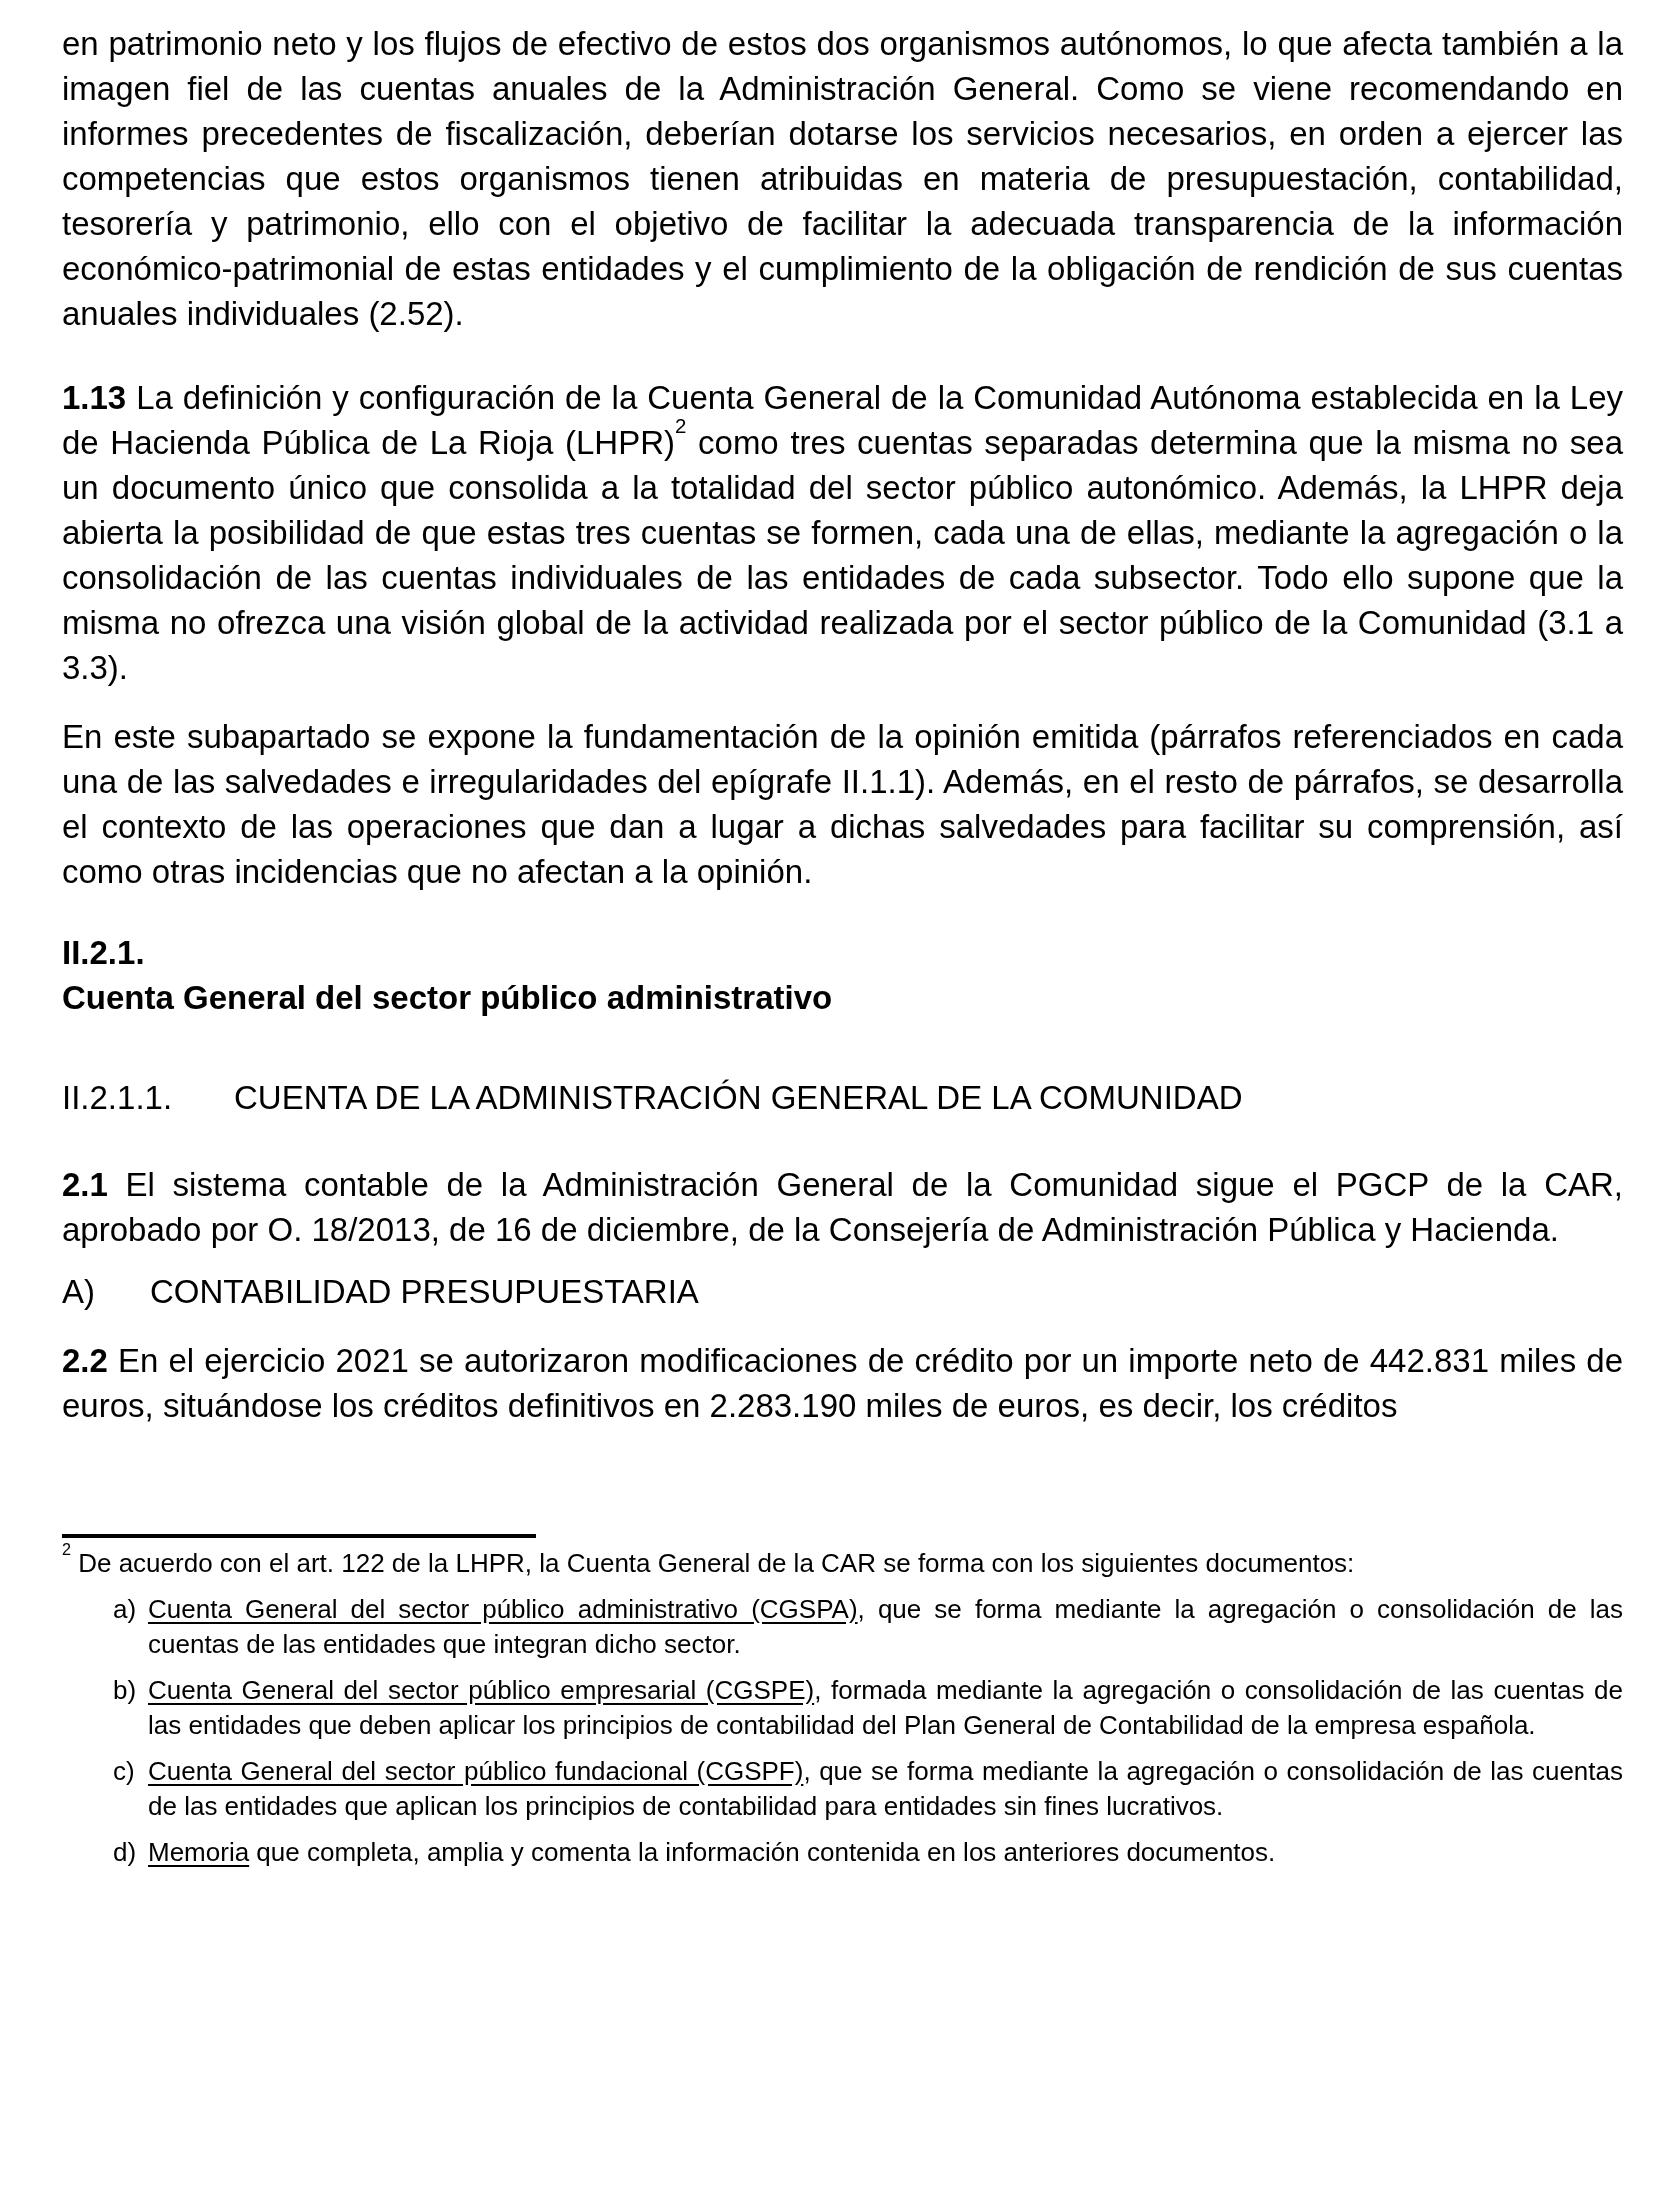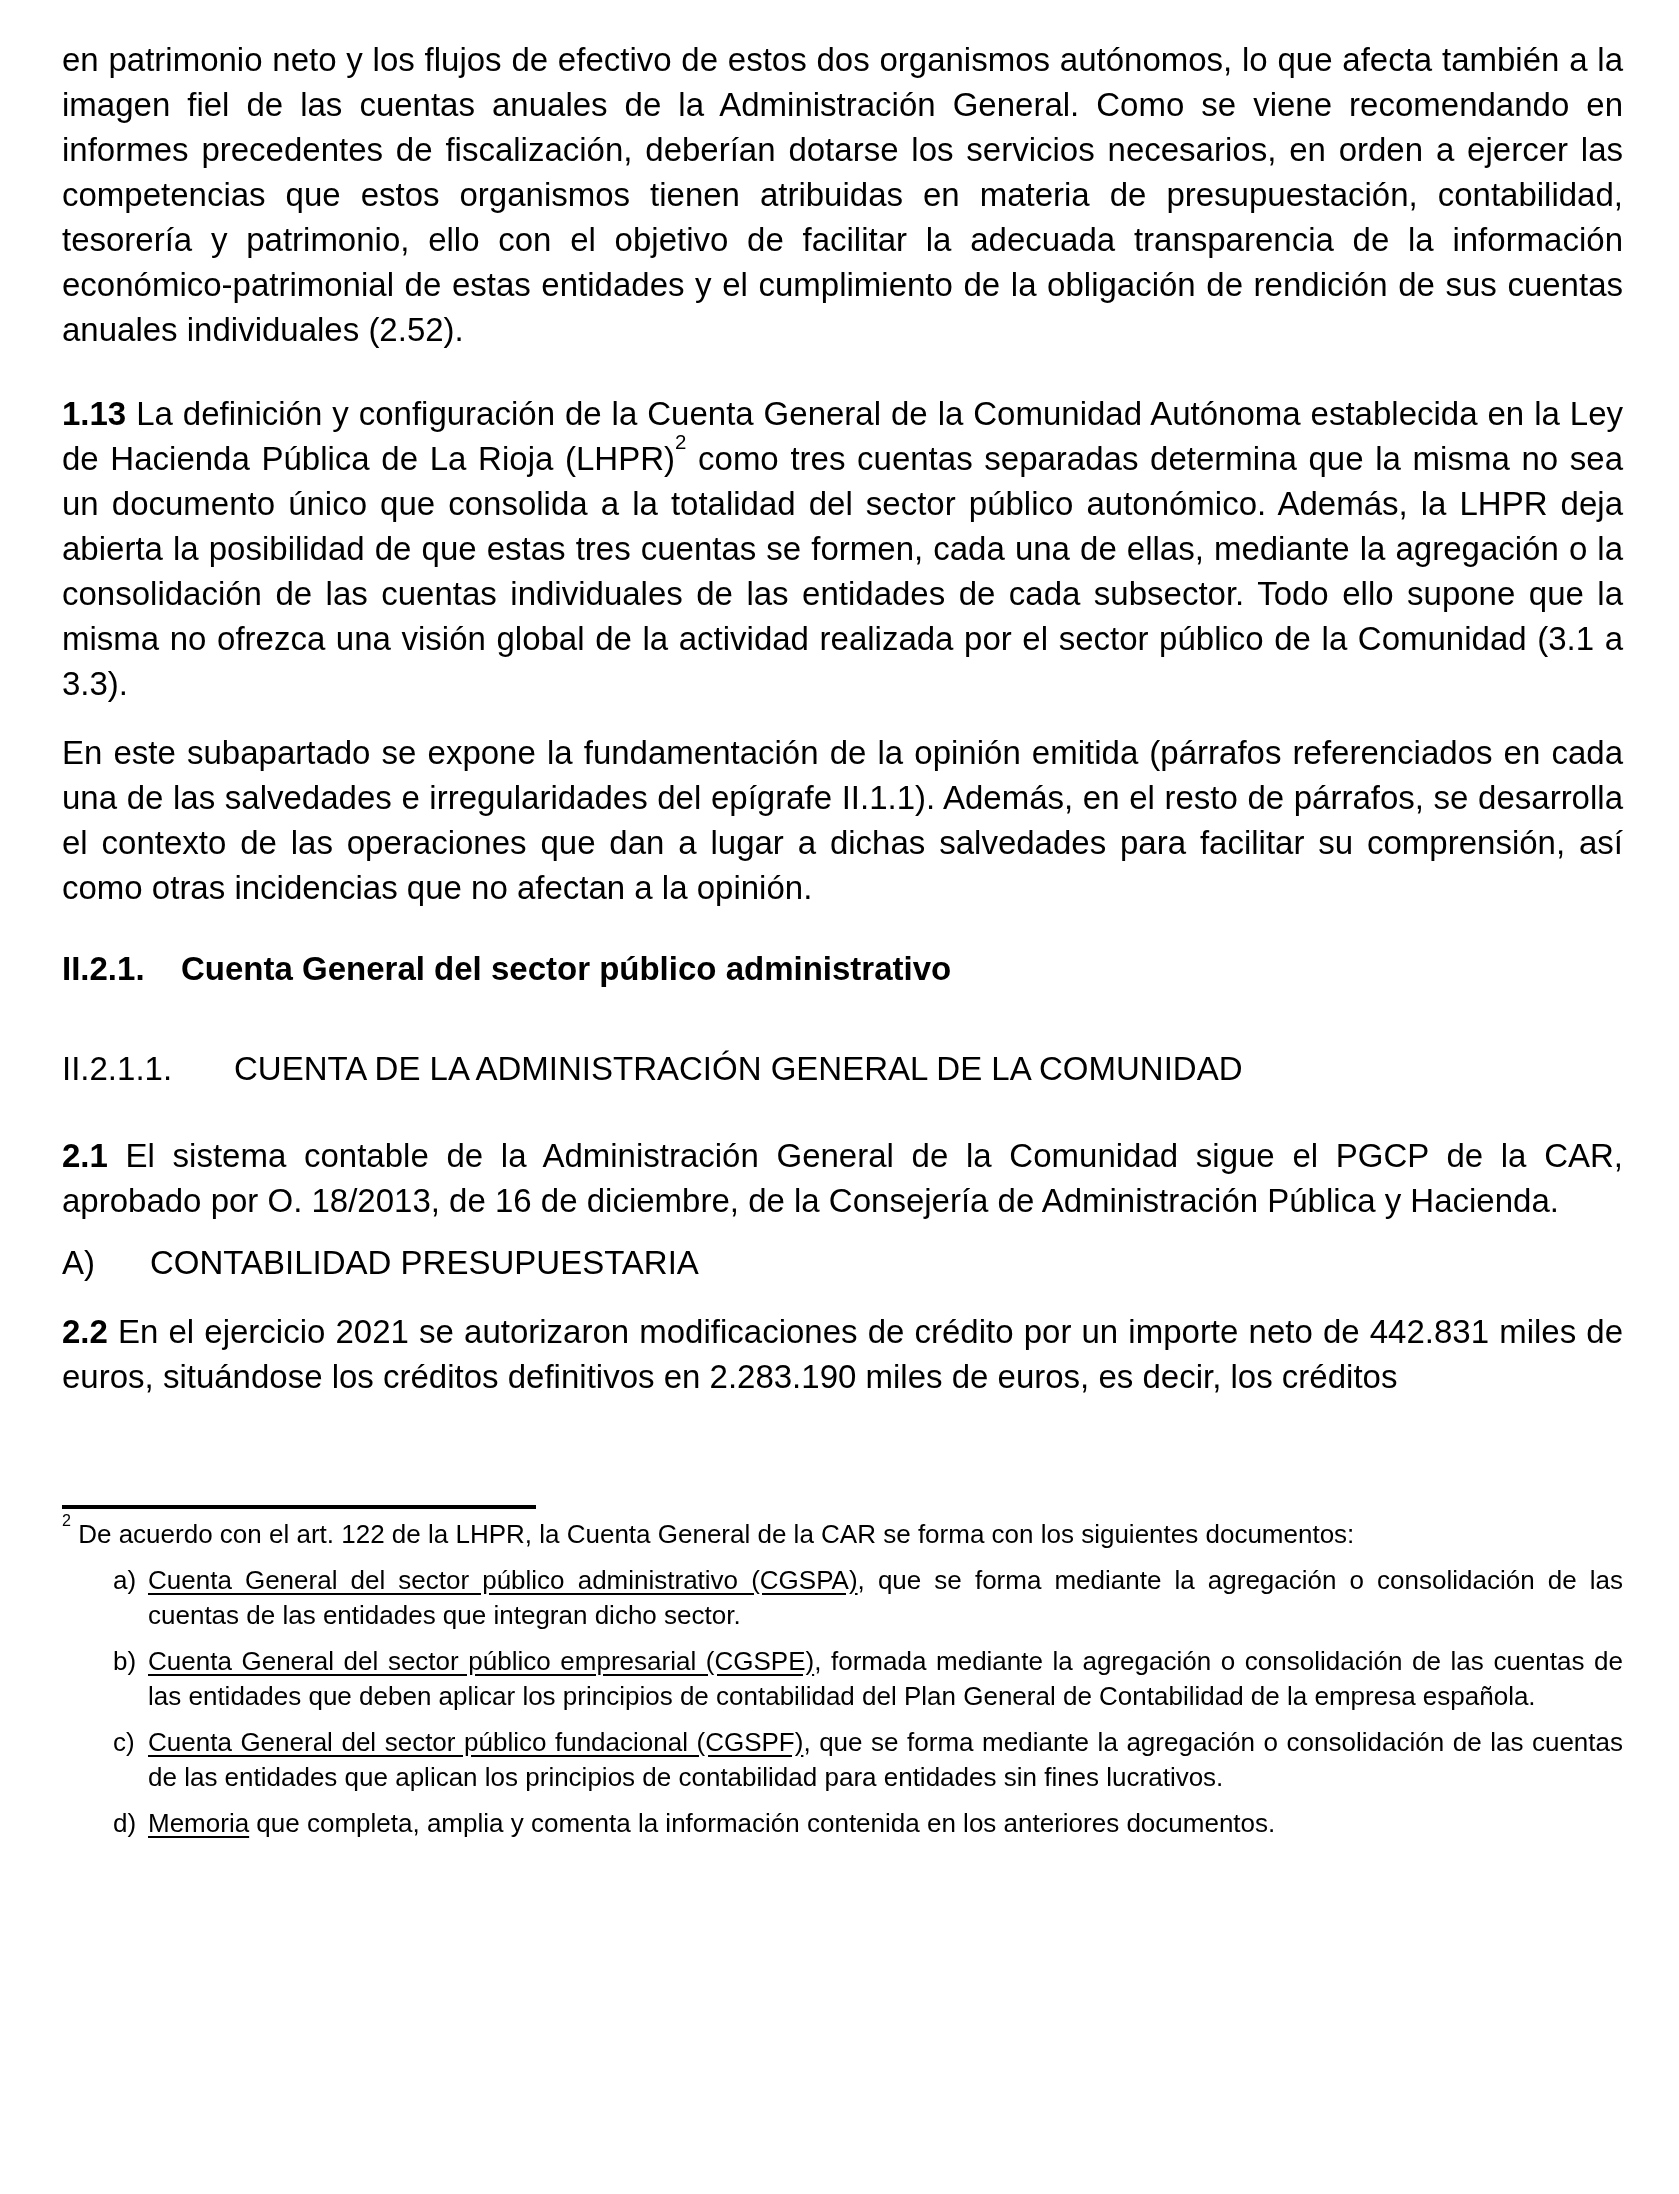--- a/index.html
+++ b/index.html
@@ -7,21 +7,21 @@
     width: 1680px;
     height: 2194px;
     font-family: "Liberation Sans", "DejaVu Sans", sans-serif;
     color: #000000;
     overflow: hidden;
   }
   .page {
     box-sizing: border-box;
     width: 1680px;
     height: 2194px;
-    padding: 37px 57px 0 62px;
+    padding: 21px 57px 0 62px;
     background: #ffffff;
   }
   
   .para {
     margin: 0;
     font-size: 33px;
     line-height: 45px;
     text-align: justify;
   }
   .para strong { font-weight: bold; }
@@ -59,21 +59,21 @@
     font-size: 33px;
     line-height: 45px;
     font-weight: bold;
     font-style: italic;
   }
   
   .mt-h113 { margin-top: 28px; }
   .mt-p113 { margin-top: 39px; }
   .mt-h2   { margin-top: 22px; }
   .mt-psub { margin-top: 24px; }
-  .mt-h21  { margin-top: 36px; }
+  .mt-h21  { margin-top: 36px; flex-direction: column; }
   .mt-h211 { margin-top: 55px; }
   .mt-p21  { margin-top: 42px; }
   .mt-hA   { margin-top: 17.4px; }
   .mt-hmod { margin-top: 37px; }
   .mt-p22  { margin-top: 24px; }
   
   .fn-rule {
     width: 474px;
     height: 3.2px;
     background: #000000;

